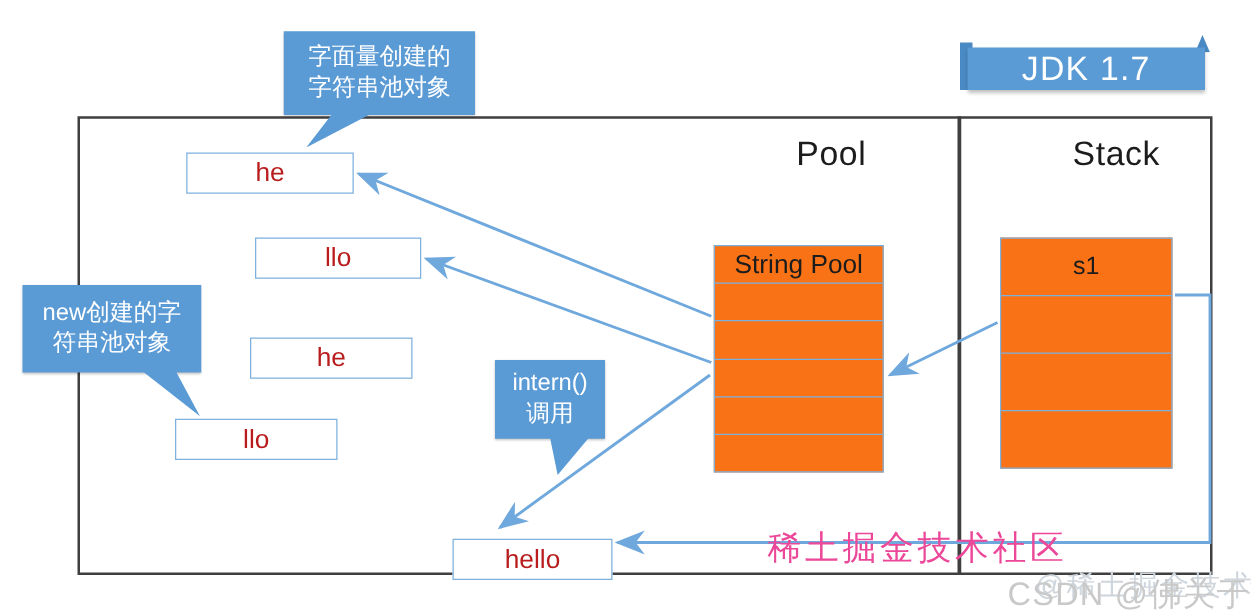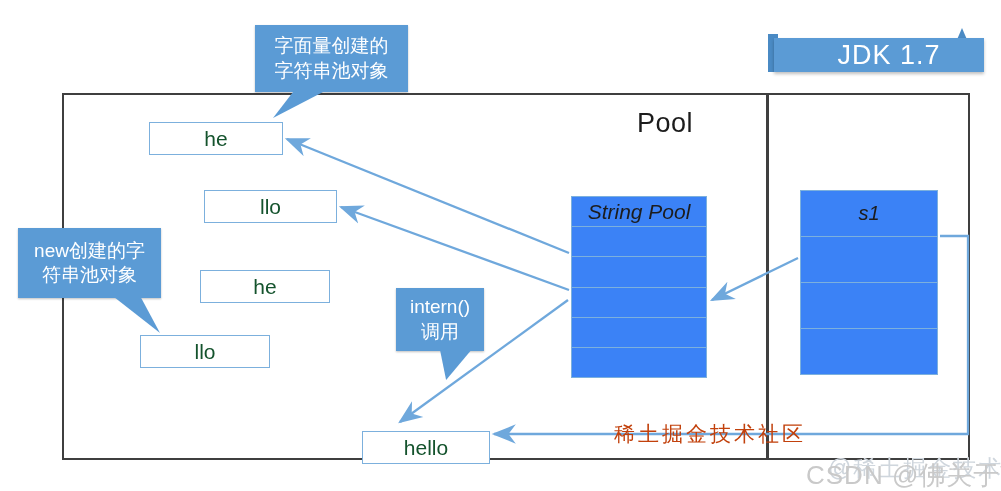--- a/index.html
+++ b/index.html
@@ -9,70 +9,71 @@
   
   .frame{position:absolute;border:2.5px solid #3f3f3f;box-sizing:border-box;}
   .divider{position:absolute;width:2.5px;background:#3f3f3f;}
 
   
   .region-title{position:absolute;font-size:27px;color:#1c1c1c;letter-spacing:.5px;
                 white-space:nowrap;}
 
   
   .sbox{position:absolute;border:1.8px solid #7cb0dd;box-sizing:border-box;background:#fff;
-        display:flex;align-items:center;justify-content:center;font-size:21px;color:#14532d;}
+        display:flex;align-items:center;justify-content:center;font-size:21px;color:#b91c1c;}
 
   
-  .tbl{position:absolute;border:1.8px solid #7cb0dd;box-sizing:border-box;background:#3b82f6;
-       display:flex;flex-direction:column;font-style:italic;}
+  .tbl{position:absolute;border:1.8px solid #7cb0dd;box-sizing:border-box;background:#f97316;
+       display:flex;flex-direction:column;}
   .tbl .row{flex:1 1 0;border-bottom:1.8px solid #7cb0dd;box-sizing:border-box;
             display:flex;align-items:center;justify-content:center;
             font-size:20px;color:#1c1c1c;}
   .tbl .row:last-child{border-bottom:none;}
   .tbl .row.head{font-size:21px;}
 
   
   .callout{position:absolute;background:#5b9bd5;color:#ffffff;box-sizing:border-box;
            display:flex;flex-direction:column;align-items:center;justify-content:center;
            font-size:19px;line-height:1.28;text-align:center;
            box-shadow:0 1px 2px rgba(0,0,0,.25);}
   .callout .ln{display:block;white-space:nowrap;}
   .tail{position:absolute;width:0;height:0;}
 
   
   .ribbon{position:absolute;background:#5b9bd5;color:#ffffff;display:flex;
           align-items:center;justify-content:center;font-size:27px;letter-spacing:1px;
-          box-shadow:0 2px 3px rgba(0,0,0,.25);padding-left:20px;}
+          box-shadow:0 2px 3px rgba(0,0,0,.25);}
   .ribbon-endL,.ribbon-endR{position:absolute;background:#4a8ac4;}
 
   
   #arrows{position:absolute;left:0;top:0;width:1001px;height:491px;pointer-events:none;}
 
   
   .wm{position:absolute;white-space:nowrap;pointer-events:none;}
   .wm-csdn{font-size:26px;color:#c9c9c9;letter-spacing:1px;}
   .wm-juejin{font-size:23px;color:#cfd6dd;letter-spacing:2px;}
-  .wm-faint{font-size:21px;color:#c2410c;letter-spacing:3px;}
+  .wm-faint{font-size:27px;color:#ec4899;letter-spacing:3px;}
 </style>
 </head>
 <body>
 
 <div id="canvas">
 
   <div style="position:absolute;left:768px;top:28px;width:202px;height:44px;">
     <div class="ribbon-endL" style="left:0px;top:6px;width:10px;height:38px;"></div>
     <div class="ribbon-endR" style="left:188px;top:0px;width:12px;height:14px;
                 clip-path:polygon(50% 0%,100% 100%,0% 100%);"></div>
     <div class="ribbon" style="left:6px;top:10px;width:190px;height:34px;">JDK 1.7</div>
   </div>
 
   <div class="frame" style="left:62px;top:93px;width:908px;height:367px;"></div>
   <div class="divider" style="left:766px;top:93px;height:367px;"></div>
 
   <div class="region-title" style="left:637px;top:108px;">Pool</div>
+  <div class="region-title" style="left:858px;top:108px;">Stack</div>
 
   <div class="sbox" style="left:149px;top:122px;width:134px;height:33px;">he</div>
 
   <div class="sbox" style="left:204px;top:190px;width:133px;height:33px;">llo</div>
 
   <div class="sbox" style="left:200px;top:270px;width:130px;height:33px;">he</div>
 
   <div class="sbox" style="left:140px;top:335px;width:130px;height:33px;">llo</div>
 
   <div class="sbox" style="left:362px;top:431px;width:128px;height:33px;">hello</div>
@@ -86,21 +87,21 @@
     <div class="row"></div>
   </div>
 
   <div class="tbl" style="left:800px;top:190px;width:138px;height:185px;">
     <div class="row">s1</div>
     <div class="row"></div>
     <div class="row"></div>
     <div class="row"></div>
   </div>
 
-  <div style="position:absolute;left:227px;top:25px;width:153px;height:67px;margin-left:28px;">
+  <div style="position:absolute;left:227px;top:25px;width:153px;height:67px;">
     <div class="callout" style="left:0;top:0;width:153px;height:67px;">
       <span class="ln">字面量创建的</span>
       <span class="ln">字符串池对象</span>
     </div>
     <div class="tail" style="left:18px;top:66px;width:52px;height:27px;background:#5b9bd5;
                 clip-path:polygon(100% 0%, 40% 0%, 0% 100%);"></div>
   </div>
 
   <div style="position:absolute;left:18px;top:228px;width:143px;height:70px;">
     <div class="callout" style="left:0;top:0;width:143px;height:70px;">

